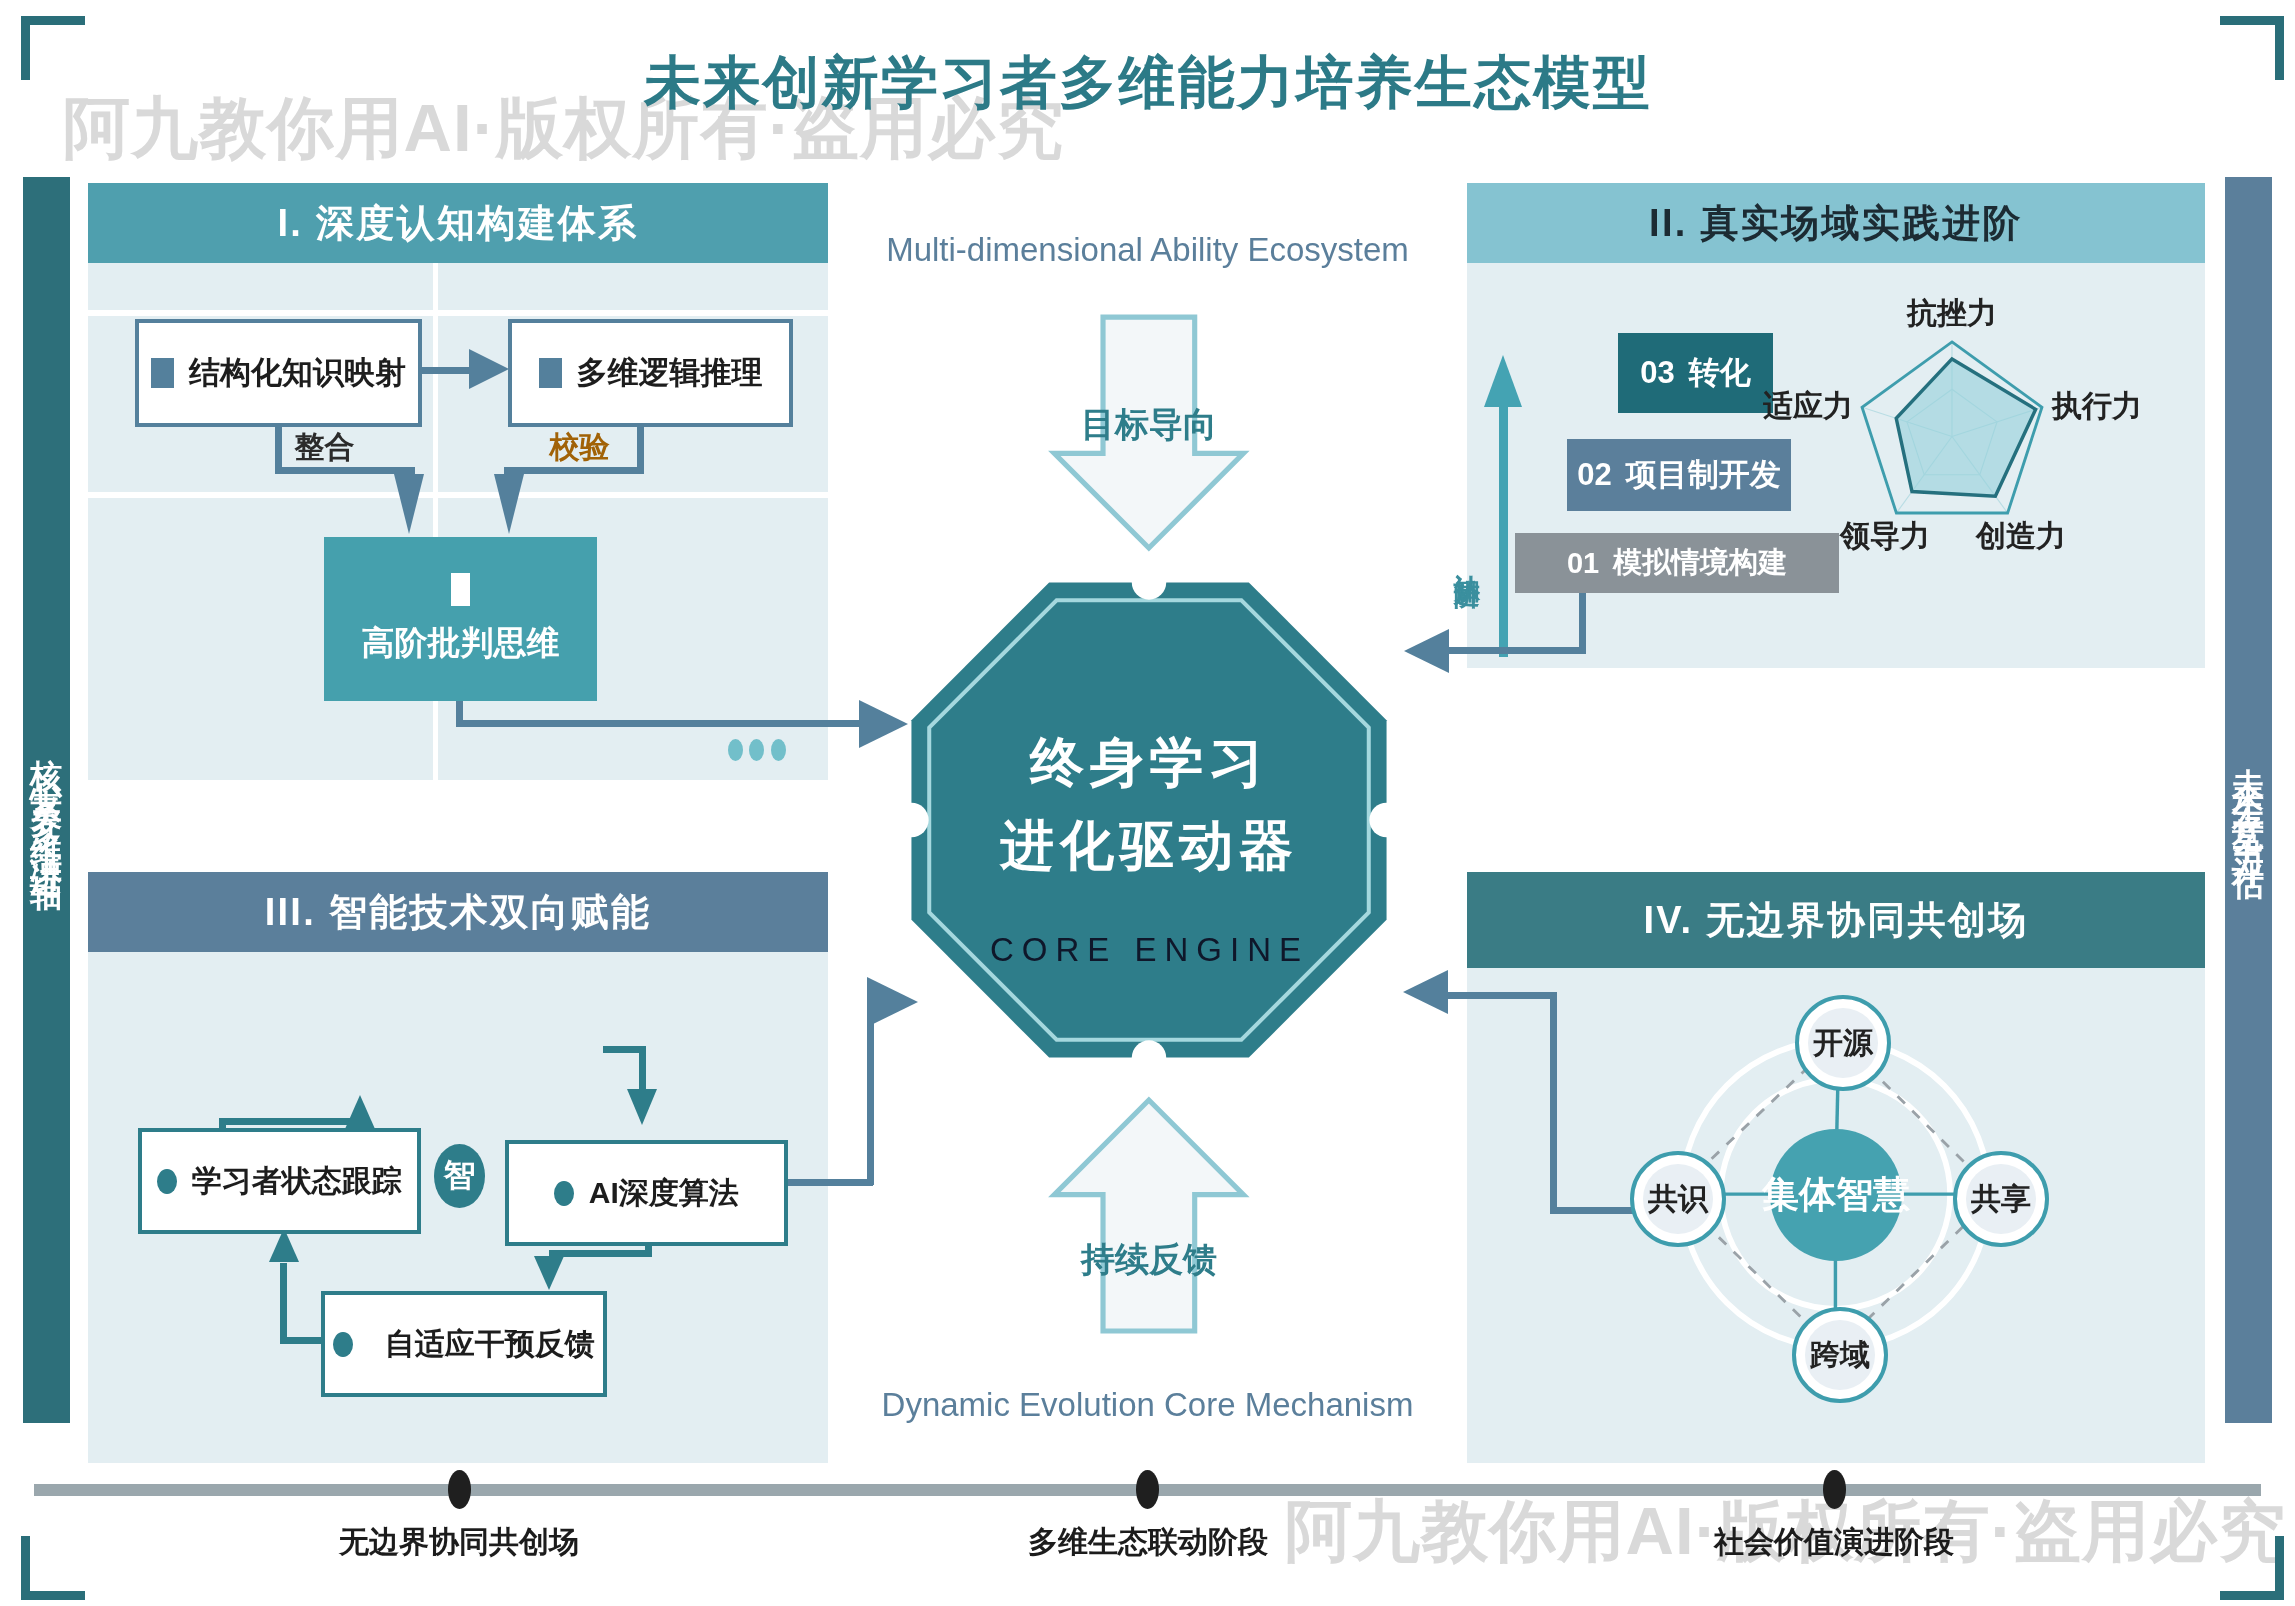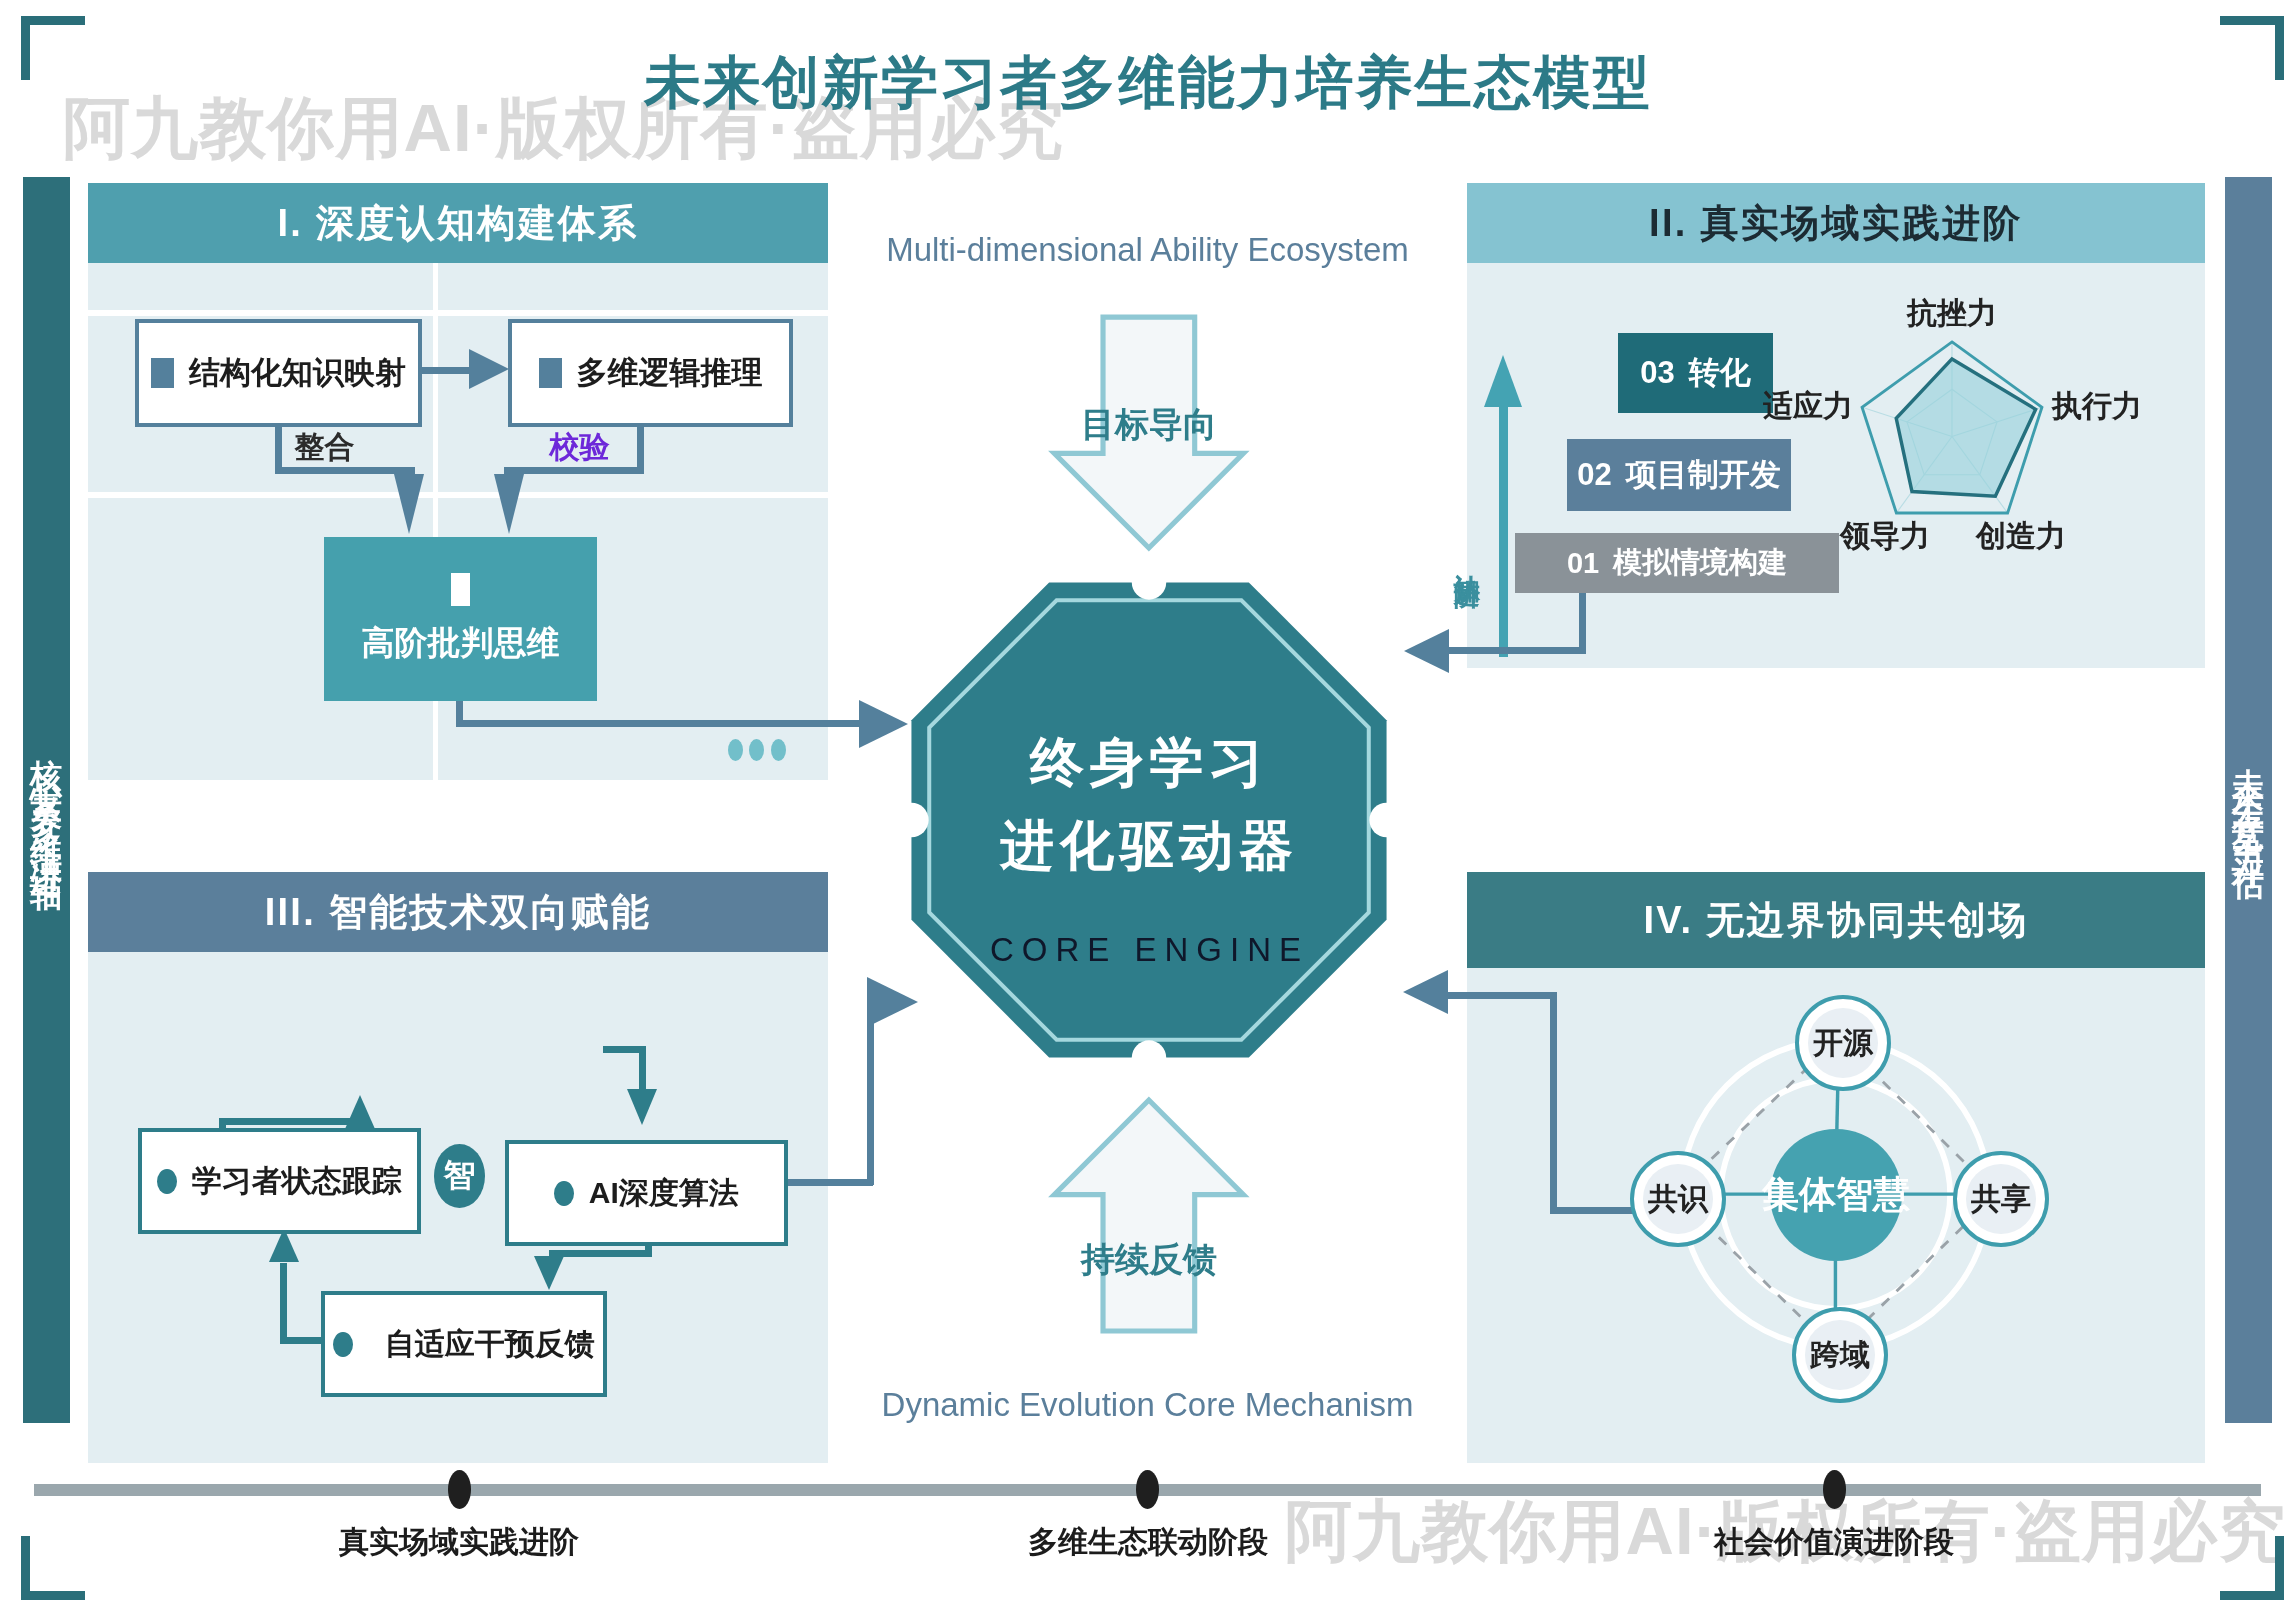--- a/index.html
+++ b/index.html
@@ -62,21 +62,21 @@
 
   <div class="abs wbox" style="left:135px;top:319px;width:279px;height:100px;">
     <span class="sqbul"></span>
     <span class="boxtxt">结构化知识映射</span>
   </div>
   <div class="abs wbox" style="left:508px;top:319px;width:277px;height:100px;">
     <span class="sqbul"></span>
     <span class="boxtxt">多维逻辑推理</span>
   </div>
   <div class="abs ctr" style="left:287px;top:430px;width:75px;height:34px;font-size:30px;color:#2b2b2b;font-weight:bold;">整合</div>
-  <div class="abs ctr" style="left:542px;top:430px;width:75px;height:34px;font-size:30px;color:#6d28d9;font-weight:bold;">校验</div>
+  <div class="abs ctr" style="left:542px;top:430px;width:75px;height:34px;font-size:30px;color:#a16207;font-weight:bold;">校验</div>
   <div class="abs tbox" style="left:324px;top:537px;width:273px;height:164px;background:#45a0ad;">
     <span style="width:19.5px;height:33px;background:#fff;flex:0 0 auto;"></span>
     <span class="boxtxt" style="color:#fff;font-size:33px;">高阶批判思维</span>
   </div>
 
   <div class="abs" style="left:728px;top:739px;width:15px;height:22px;border-radius:50%;background:#72bfca;"></div>
   <div class="abs" style="left:749px;top:739px;width:15px;height:22px;border-radius:50%;background:#72bfca;"></div>
   <div class="abs" style="left:771px;top:739px;width:15px;height:22px;border-radius:50%;background:#72bfca;"></div>
 
   <div class="abs panelbody" style="left:1467px;top:263px;width:738px;height:405px;"></div>
@@ -217,21 +217,21 @@
   </svg>
   <div class="abs ctr" style="left:920px;top:812px;width:459px;height:69px;font-size:54px;font-weight:bold;color:#fff;letter-spacing:5.7px;white-space:nowrap;">进化驱动器</div>
   <div class="abs ctr" style="left:920px;top:729px;width:459px;height:69px;font-size:54px;font-weight:bold;color:#fff;letter-spacing:5.7px;white-space:nowrap;">终身学习</div>
   <div class="abs ctr" style="left:920px;top:924px;width:459px;height:52px;font-size:33px;color:#0f172a;letter-spacing:8px;white-space:nowrap;">CORE ENGINE</div>
 
   <div class="abs wm" style="left:1285px;top:1486px;">阿九教你用AI·版权所有·盗用必究</div>
   <div class="abs" style="left:34px;top:1484px;width:2227px;height:11.5px;background:#9aa7ad;"></div>
   <div class="abs" style="left:448px;top:1470px;width:23px;height:39px;border-radius:50%;background:#1f1f1f;"></div>
   <div class="abs" style="left:1136px;top:1470px;width:23px;height:39px;border-radius:50%;background:#1f1f1f;"></div>
   <div class="abs" style="left:1823px;top:1470px;width:23px;height:39px;border-radius:50%;background:#1f1f1f;"></div>
-  <div class="abs ctr stage" style="left:287px;top:1522px;width:344px;height:40px;">真实场域实践进阶</div>
+  <div class="abs ctr stage" style="left:287px;top:1522px;width:344px;height:40px;">无边界协同共创场</div>
   <div class="abs ctr stage" style="left:976px;top:1522px;width:344px;height:40px;">多维生态联动阶段</div>
   <div class="abs ctr stage" style="left:1662px;top:1522px;width:344px;height:40px;">社会价值演进阶段</div>
 
   <div class="abs" style="left:20.7px;top:16px;width:55px;height:55px;border-top:9.2px solid #2a6e79;border-left:9.2px solid #2a6e79;"></div>
   <div class="abs" style="left:2220px;top:16px;width:55px;height:55px;border-top:9.2px solid #2a6e79;border-right:9.2px solid #2a6e79;"></div>
   <div class="abs" style="left:20.7px;top:1536px;width:55px;height:55px;border-bottom:9.2px solid #2a6e79;border-left:9.2px solid #2a6e79;"></div>
   <div class="abs" style="left:2220px;top:1536px;width:55px;height:55px;border-bottom:9.2px solid #2a6e79;border-right:9.2px solid #2a6e79;"></div>
 
 </div>
 

